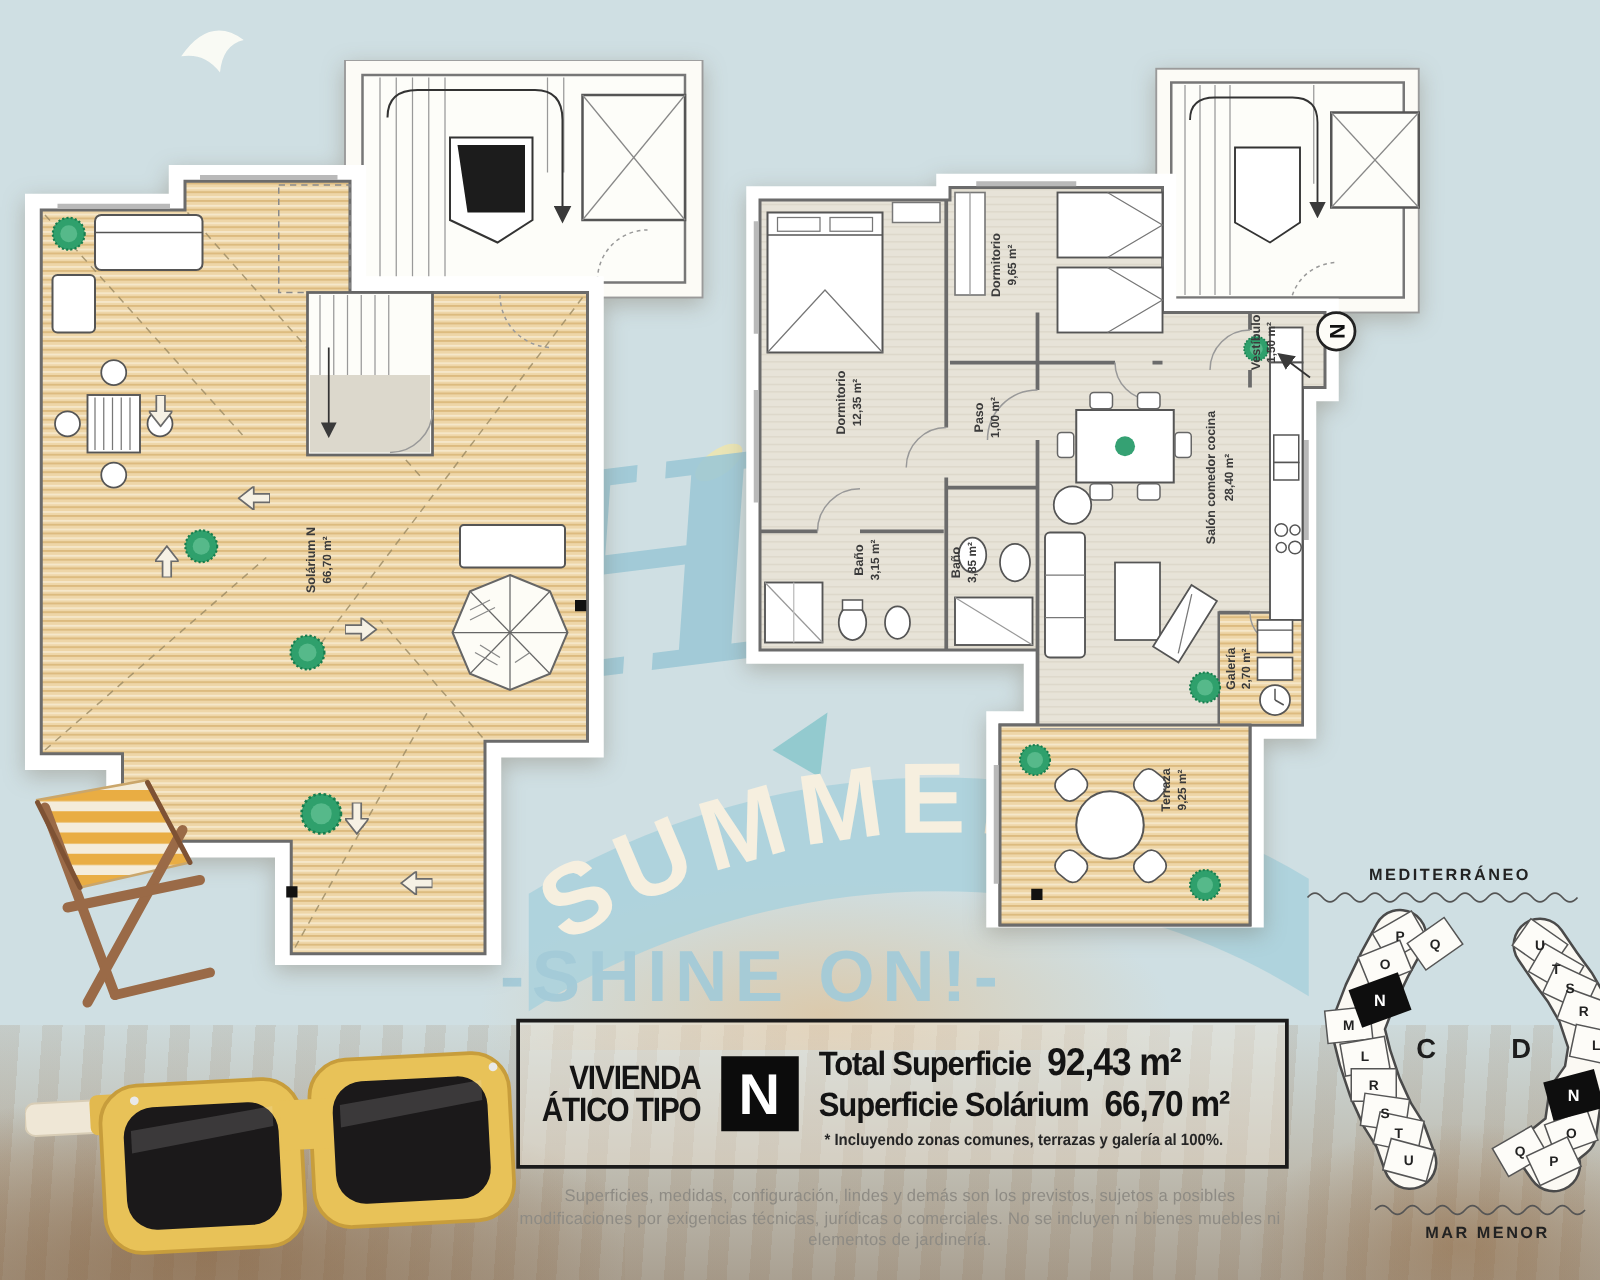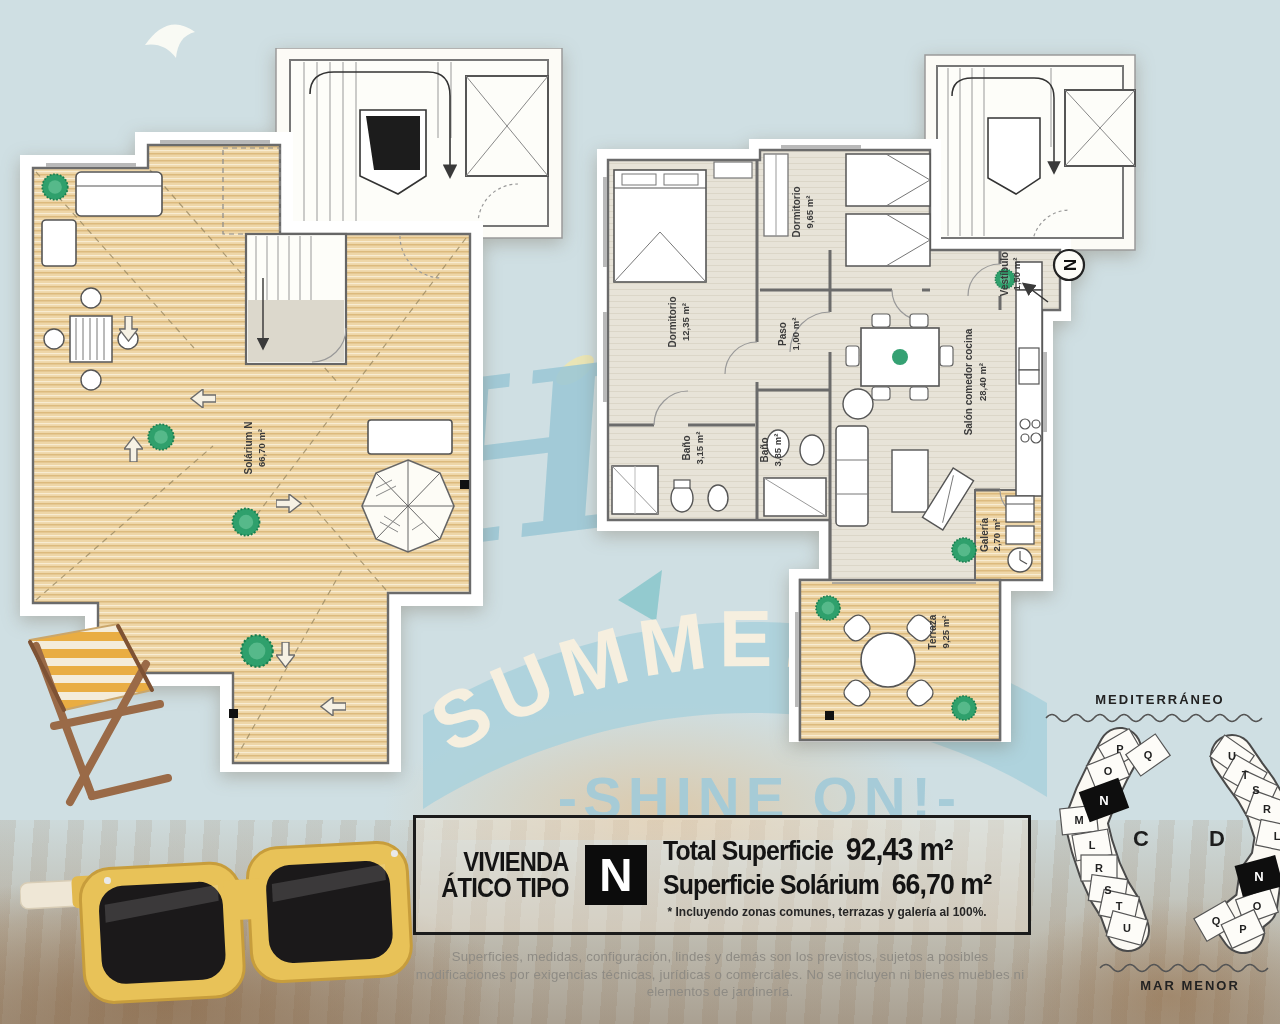--- a/index.html
+++ b/index.html
@@ -18,34 +18,34 @@
       linear-gradient(180deg, rgba(170,120,65,.05), rgba(150,100,50,.28) 55%, rgba(118,74,34,.42));}
   .sandblotchL{left:-60px;top:880px;width:560px;height:200px;
     background:radial-gradient(ellipse at 40% 60%, rgba(124,77,34,.50), rgba(124,77,34,.18) 55%, transparent 75%);}
   .sandblotchR{left:1000px;top:900px;width:340px;height:160px;
     background:radial-gradient(ellipse at 50% 60%, rgba(140,92,45,.42), transparent 72%);}
   .sanddune{left:380px;top:700px;width:560px;height:140px;
     background:radial-gradient(ellipse at 50% 80%, rgba(222,196,158,.8), transparent 70%);}
   
   .hello{left:408px;top:300px;width:640px;font:italic 700 225px "DejaVu Serif",serif;
          color:#9cc8d6;opacity:.88;transform:rotate(-7deg);letter-spacing:-8px;}
-  .shine{left:400px;top:748px;width:720px;text-align:center;
-         font:700 58px "Liberation Sans",sans-serif;color:#a4cbd8;letter-spacing:6px;opacity:.95;margin-top:16px;}
+  .shine{left:400px;top:748px;width:720px;
+         font:700 58px "Liberation Sans",sans-serif;color:#a4cbd8;letter-spacing:6px;opacity:.95;}
   
   .plan{filter:drop-shadow(0 5px 9px rgba(90,66,35,.28));}
   .plnm{font:700 10px "Liberation Sans",sans-serif;fill:#3b3b3b;}
   .plar{font:700 9.5px "Liberation Sans",sans-serif;fill:#3b3b3b;}
   .bigletter{font:700 22px "Liberation Sans",sans-serif;fill:#1d1d1d;}
   .sealbl{font:700 13px "Liberation Sans",sans-serif;fill:#222;letter-spacing:2px;}
   .unitltr{font:700 11px "Liberation Sans",sans-serif;fill:#222;}
   .unitltrW{font:700 13px "Liberation Sans",sans-serif;fill:#fff;}
   
   .infobox{left:413px;top:815px;width:618px;height:120px;box-sizing:border-box;
       border:3px solid #1b1b1b;background:rgba(245,236,221,.40);
-      display:flex;align-items:center;justify-content:center;gap:16px;z-index:30;}
+      display:flex;align-items:center;gap:16px;z-index:30;}
   .ib-left{text-align:right;font-weight:700;font-size:27px;line-height:.98;color:#141414;
       letter-spacing:-1px;transform:scaleX(.88);transform-origin:right center;white-space:nowrap;}
   .ib-badge{width:62px;height:60px;background:#0c0c0c;color:#fff;display:flex;align-items:center;
       justify-content:center;font-weight:700;font-size:46px;flex:0 0 auto;}
   .ib-right{transform:scaleX(.92);transform-origin:left center;}
   .ib-row{display:flex;align-items:baseline;gap:14px;color:#141414;white-space:nowrap;}
   .ib-lab{font-weight:700;font-size:27px;letter-spacing:-1px;}
   .ib-val{font-weight:700;font-size:31px;letter-spacing:-1px;}
   .ib-note{font-weight:700;font-size:13px;color:#262626;margin-top:3px;text-align:center;}
   .disclaimer{left:400px;top:948px;width:640px;text-align:center;z-index:30;

